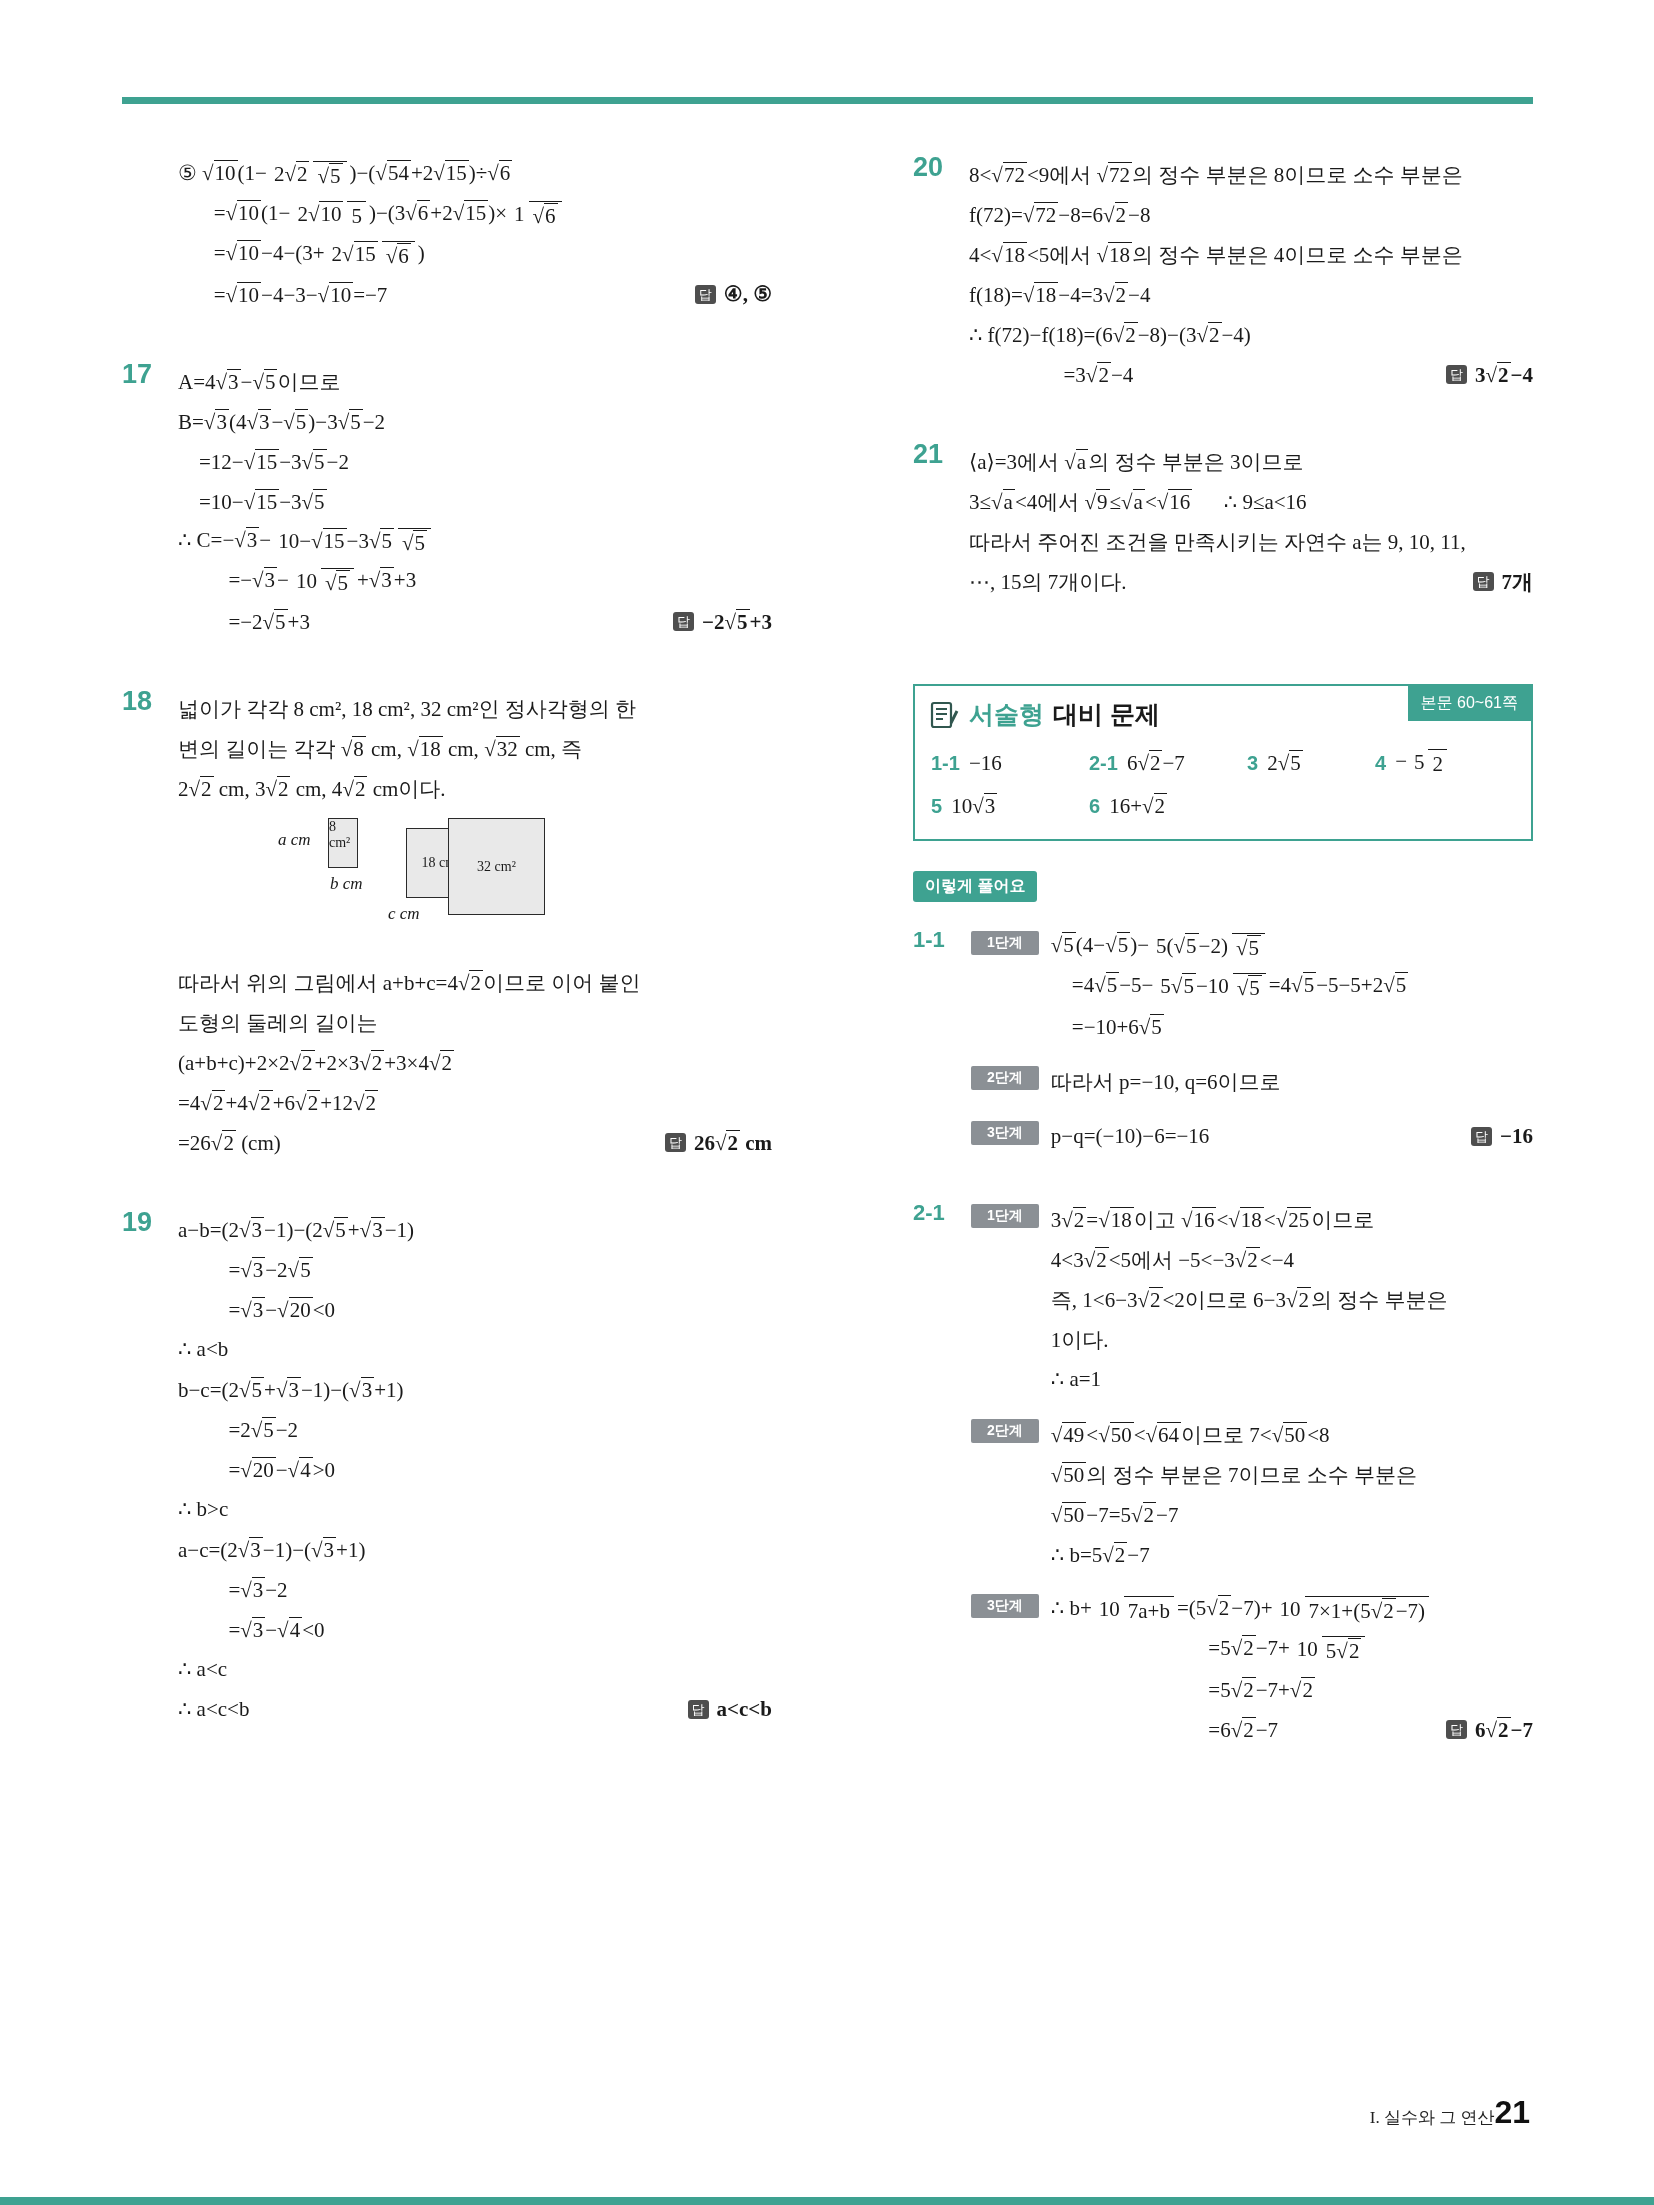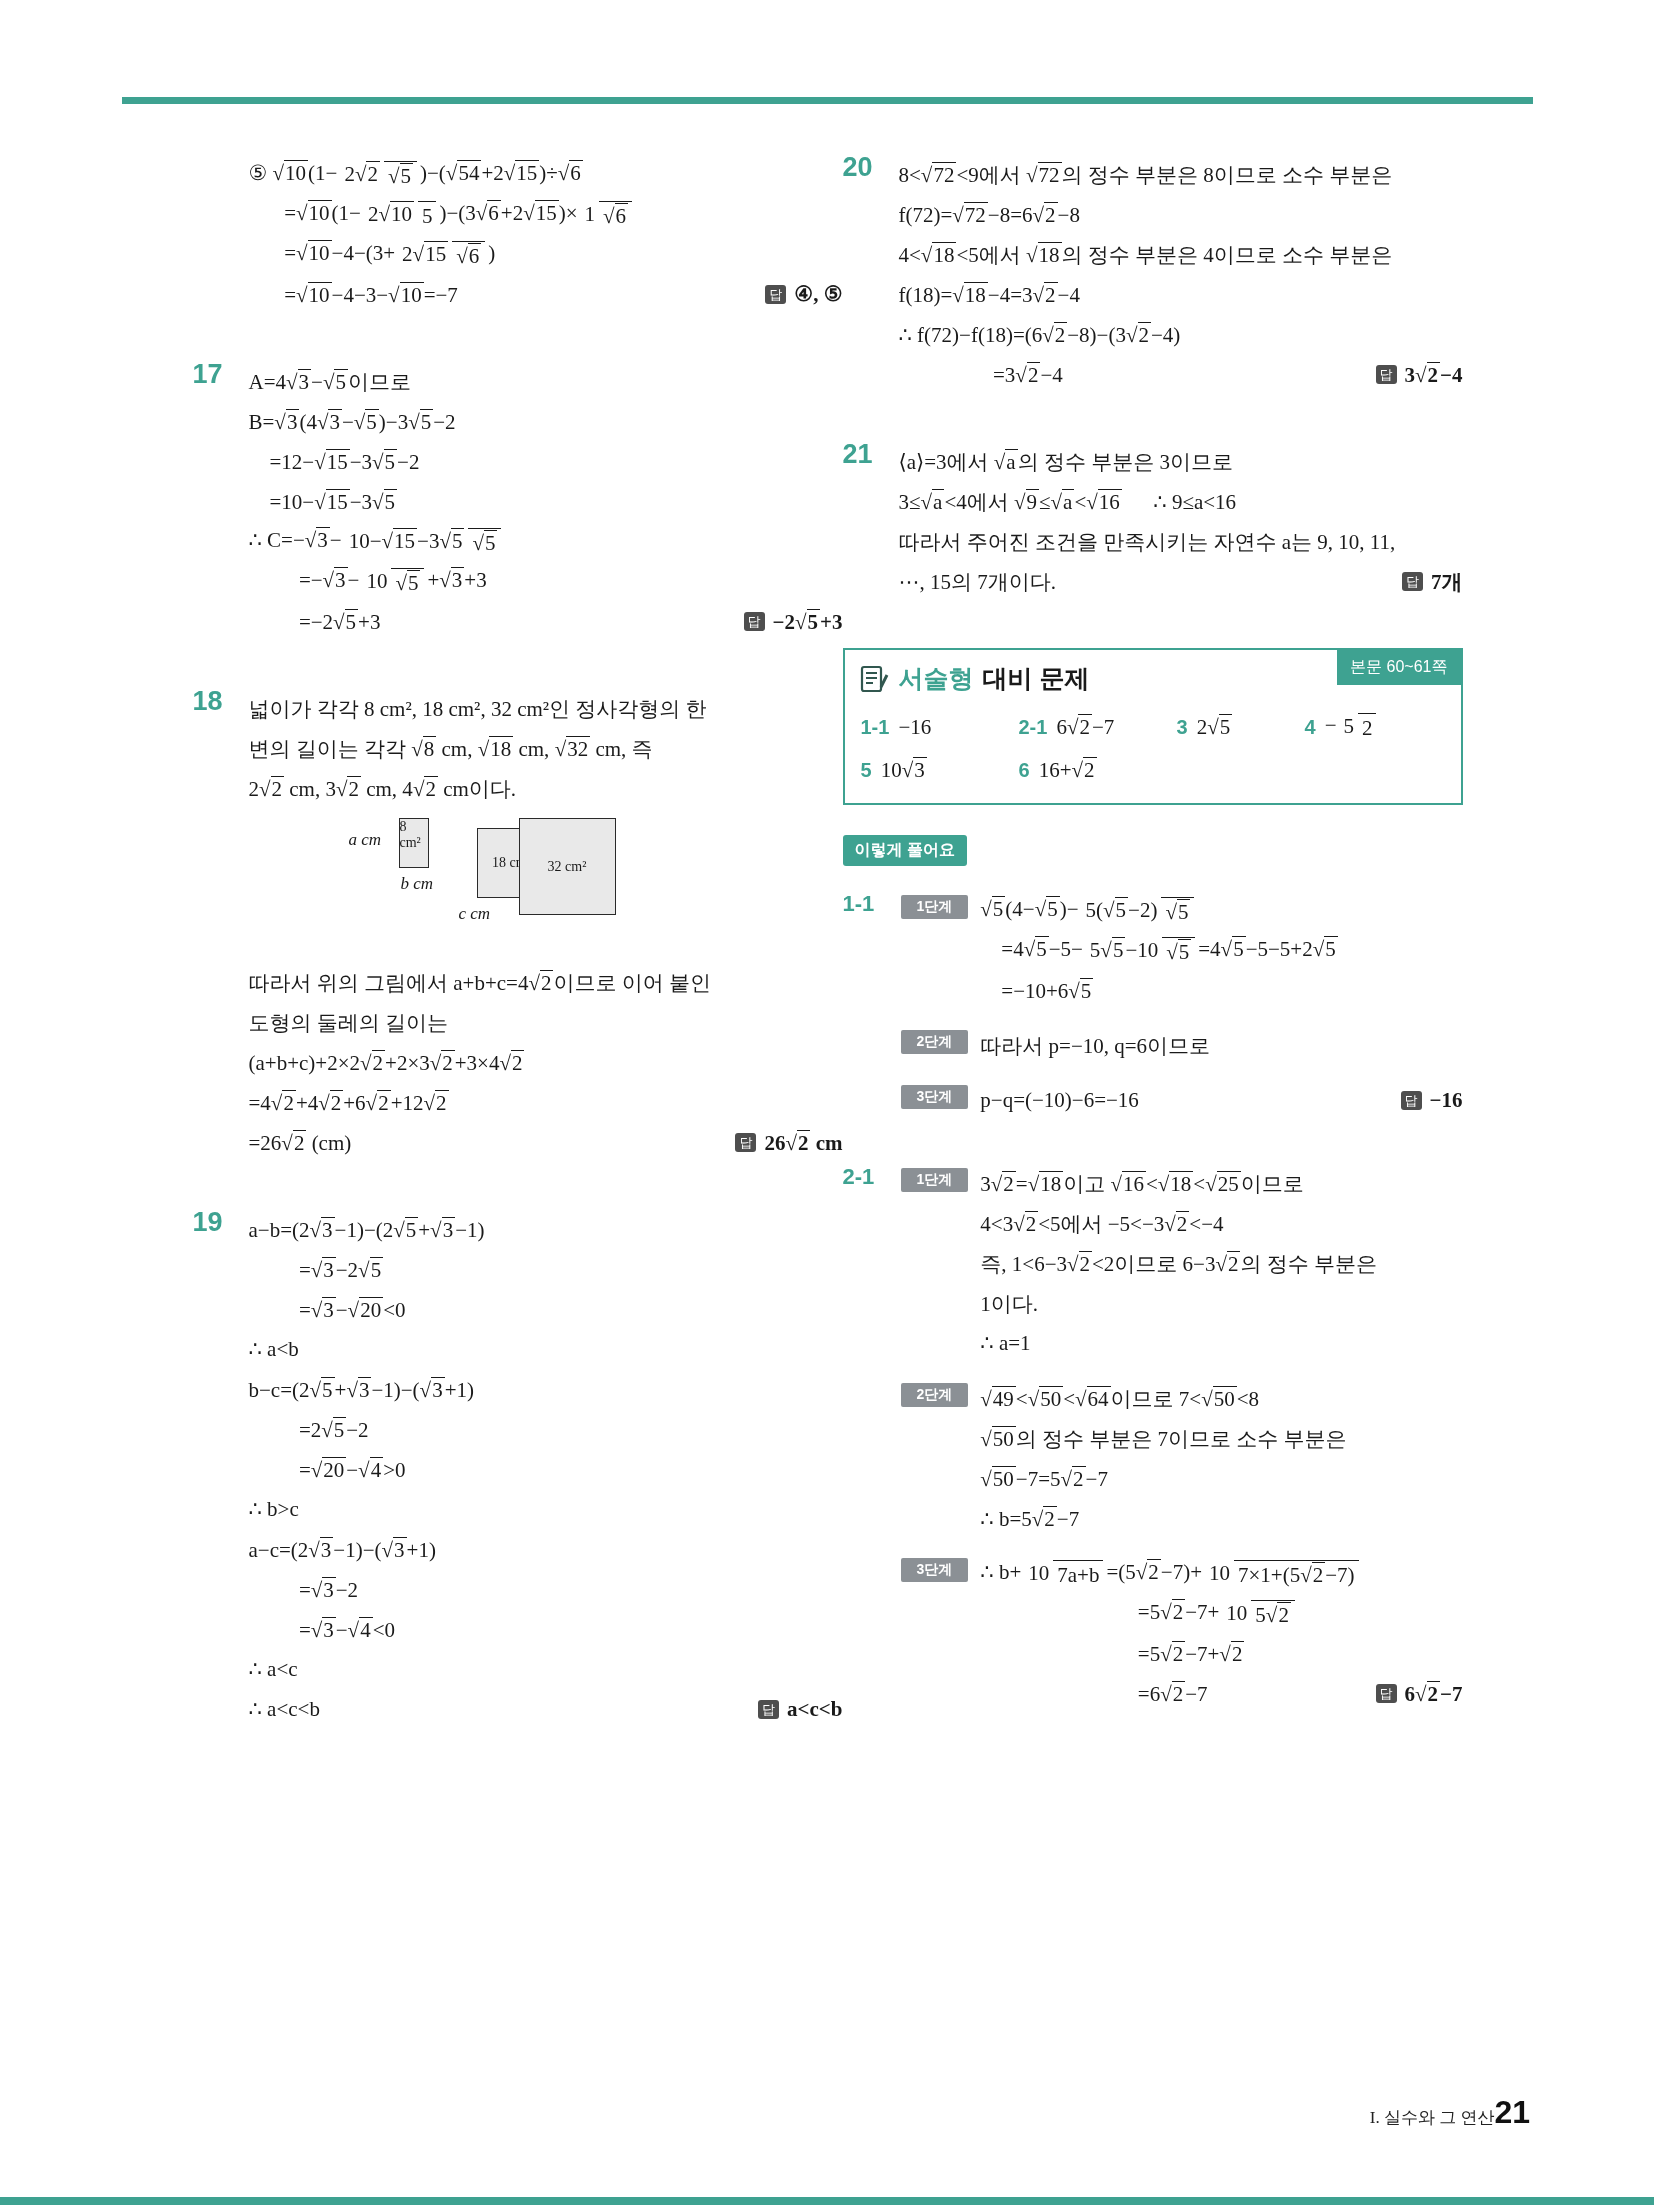--- a/index.html
+++ b/index.html
@@ -2,21 +2,21 @@
 <html style="--teal: #3ea291; --badge: #8b9095; --figfill: #e9e9e9;"><head>
 <meta charset="utf-8">
 <style>
   :root { --teal:#3ea291; --badge:#8b9095; --figfill:#e9e9e9; }
   * { margin:0; padding:0; box-sizing:border-box; }
   html,body { background:#fff; }
   .page { position:relative; width:1654px; height:2205px; background:#fff; overflow:hidden;
           font-family:"Liberation Serif","DejaVu Serif",serif; font-size:21px; color:#1a1a1a; }
   .topbar { position:absolute; left:122px; top:97px; width:1411px; height:7px; background:var(--teal); }
   .bottombar { position:absolute; left:0; bottom:0; width:100%; height:8px; background:var(--teal); }
-  .columns { position:absolute; left:122px; top:150px; width:1411px; display:flex; justify-content:center; }
+  .columns { position:absolute; left:122px; top:150px; width:1411px; display:flex; justify-content:space-between; }
   .col-left { width:650px; }
   .col-right { width:620px; }
 
   .problem { display:flex; margin-bottom:38px; }
   .pnum { flex:none; width:56px; padding-top:2px; color:var(--teal);
           font-family:"Liberation Sans","DejaVu Sans",sans-serif; font-weight:700; font-size:27px; }
   .pbody { flex:1; min-width:0; }
 
   .mline { display:flex; align-items:center; margin:9px 0; min-height:31px; }
   .mtxt { min-width:0; }
@@ -39,21 +39,21 @@
   .fsq { position:absolute; background:var(--figfill); border:1.3px solid #2a2a2a; display:flex;
          justify-content:center; align-items:center; font-style:normal; font-size:14px; }
   .fsq1 { left:64px; top:2px; width:30px; height:50px; align-items:flex-start; }
   .fsq2 { left:114px; top:12px; width:70px; height:70px;margin-left:28px; }
   .fsq3 { left:184px; top:2px; width:97px; height:97px; }
   .flab { position:absolute; }
   .flab-a { left:14px; top:14px; }
   .flab-b { left:66px; top:58px; }
   .flab-c { left:124px; top:88px; }
 
-  .sbox { position:relative; border:2.5px solid var(--teal); margin-top:42px; padding:0 0 20px; }
+  .sbox { position:relative; border:2.5px solid var(--teal); margin-top:78px; padding:0 0 20px; }
   .sbox-head { display:flex; align-items:center; padding:12px 150px 10px 14px; }
   .sicon { margin-right:10px; display:inline-flex; }
   .stitle { font-family:"Liberation Sans",sans-serif; font-size:25px; font-weight:700; white-space:nowrap; }
   .stitle .accent { color:var(--teal); margin-right:9px; }
   .sref { position:absolute; top:0; right:0; background:var(--teal); color:#fff;
           font-family:"Liberation Sans",sans-serif; font-size:16px; padding:7px 13px; }
   .sbox-grid { display:grid; grid-template-columns:158px 158px 128px 1fr; row-gap:16px; padding:8px 16px 0; }
   .sitem { display:flex; align-items:center; gap:9px; white-space:nowrap; }
   .snum { color:var(--teal); font-family:"Liberation Sans",sans-serif; font-weight:700; font-size:20px; }
 

